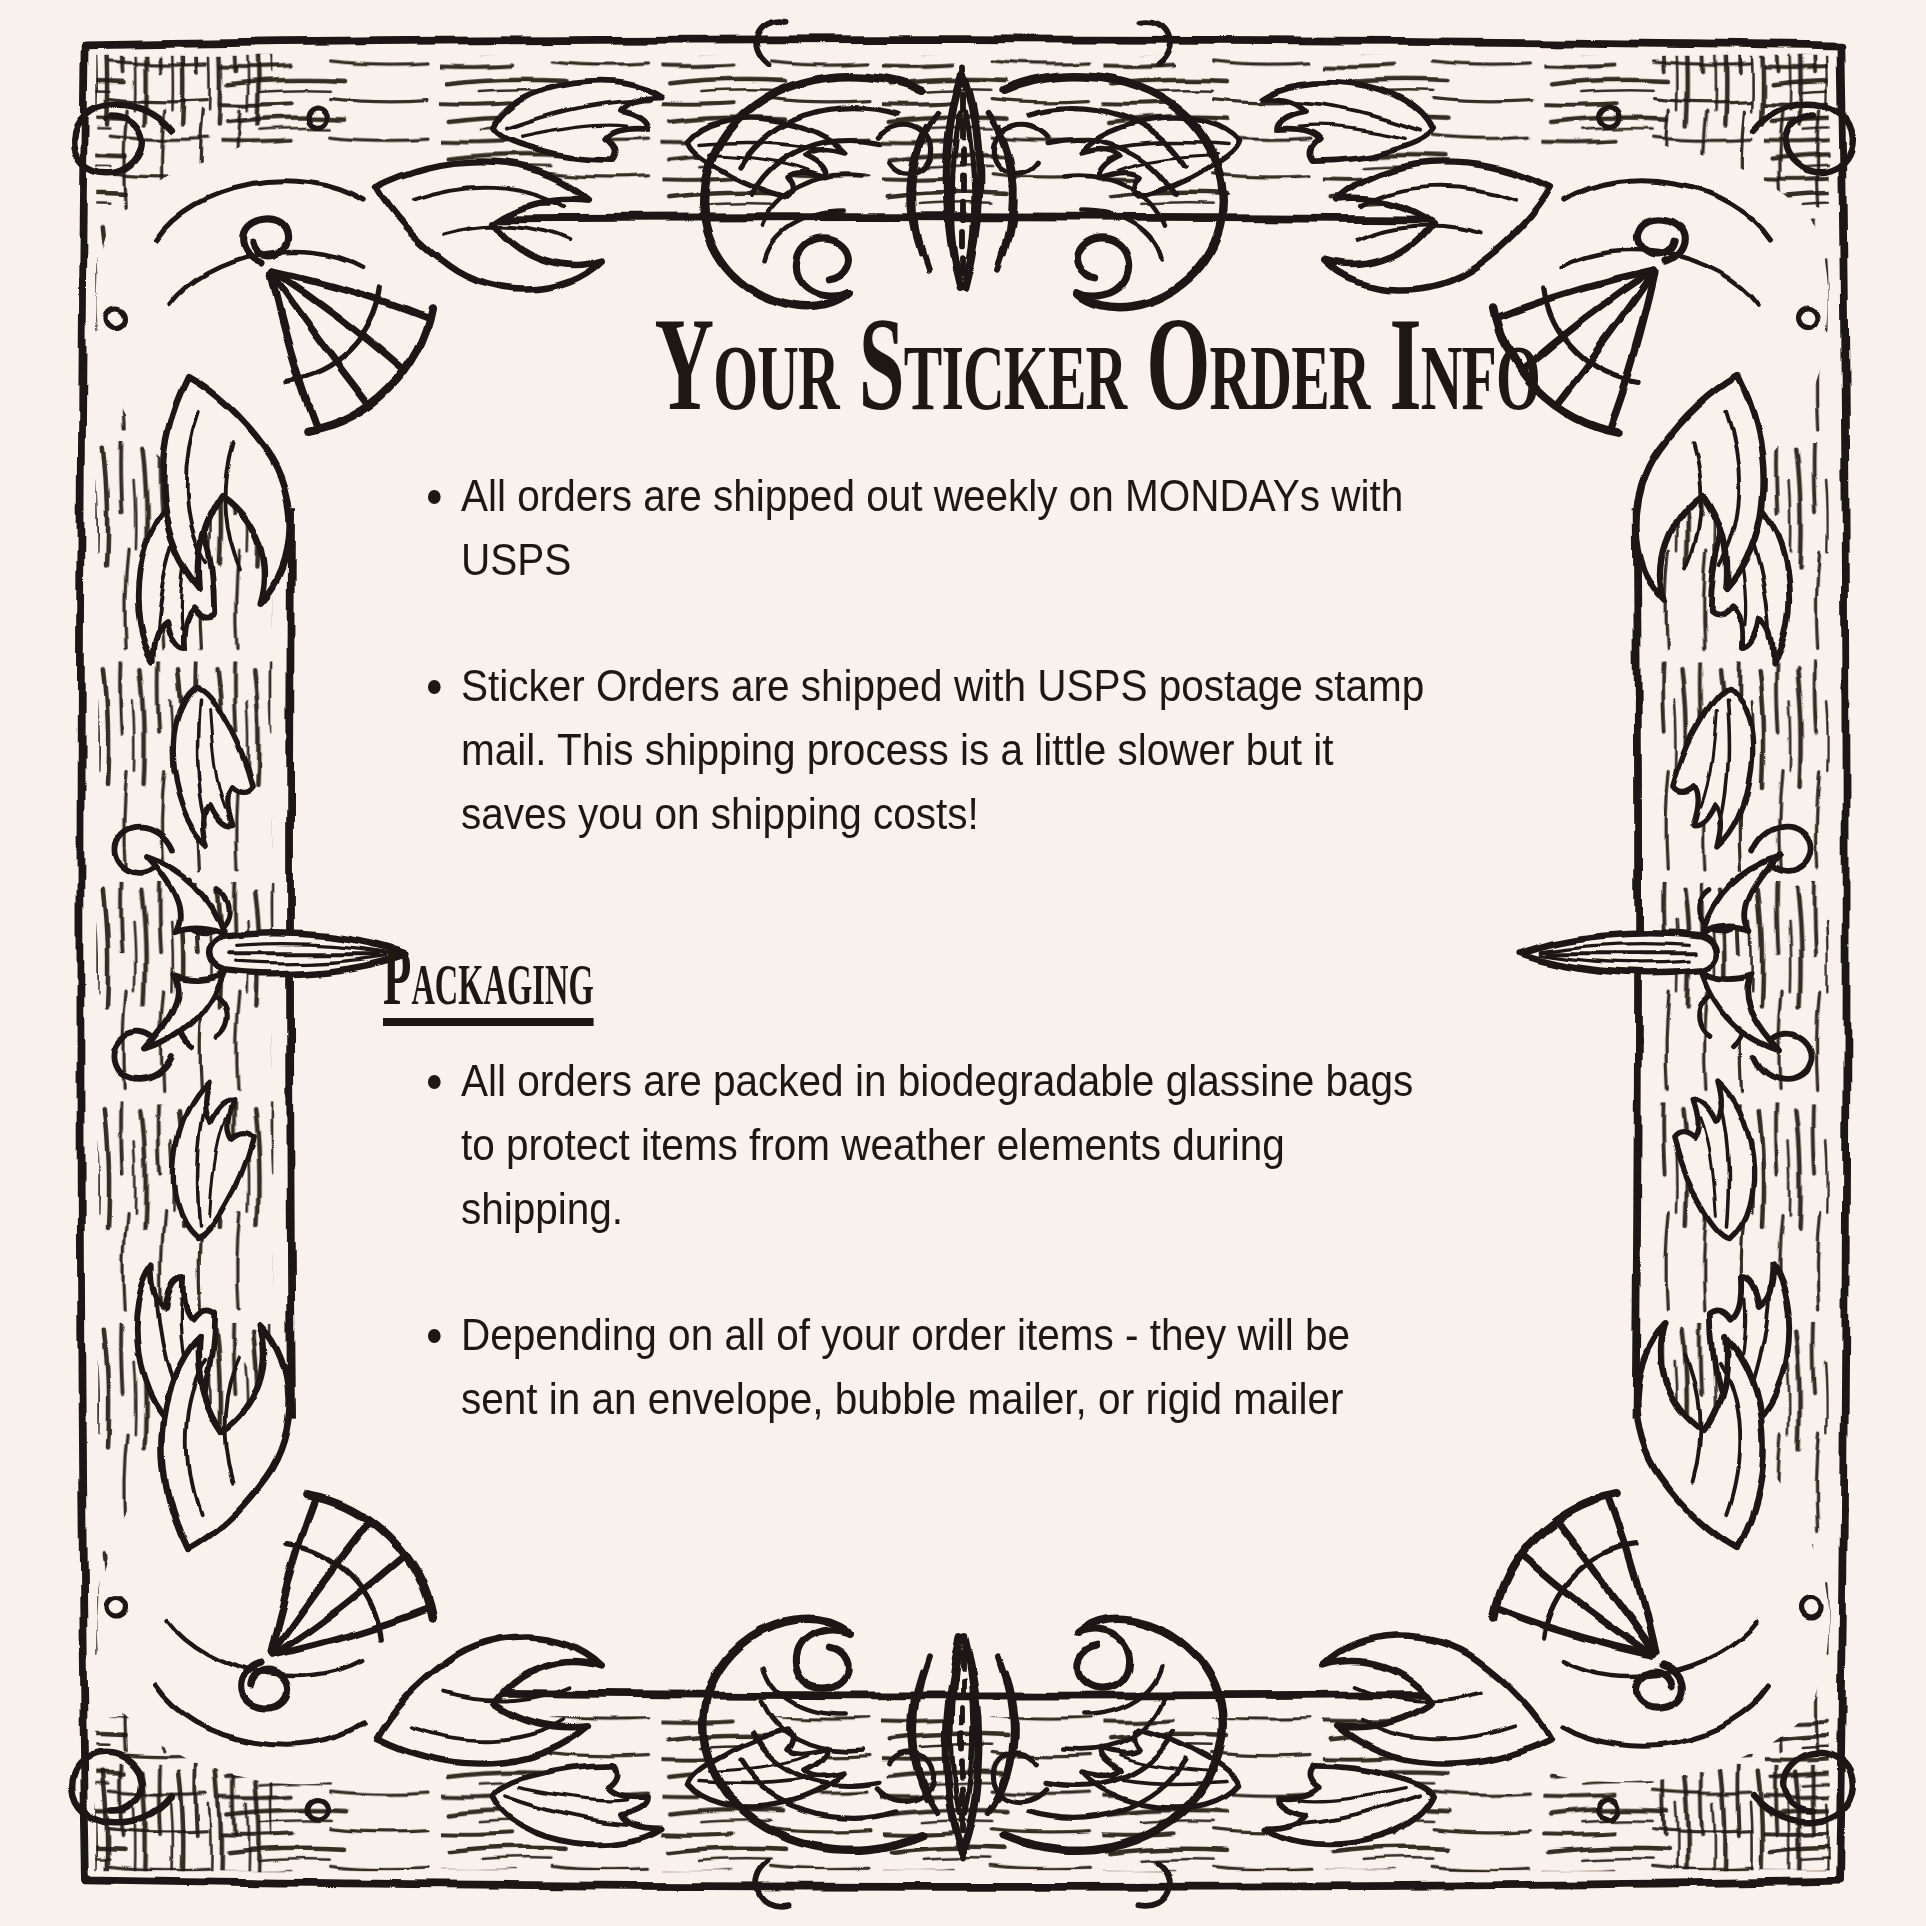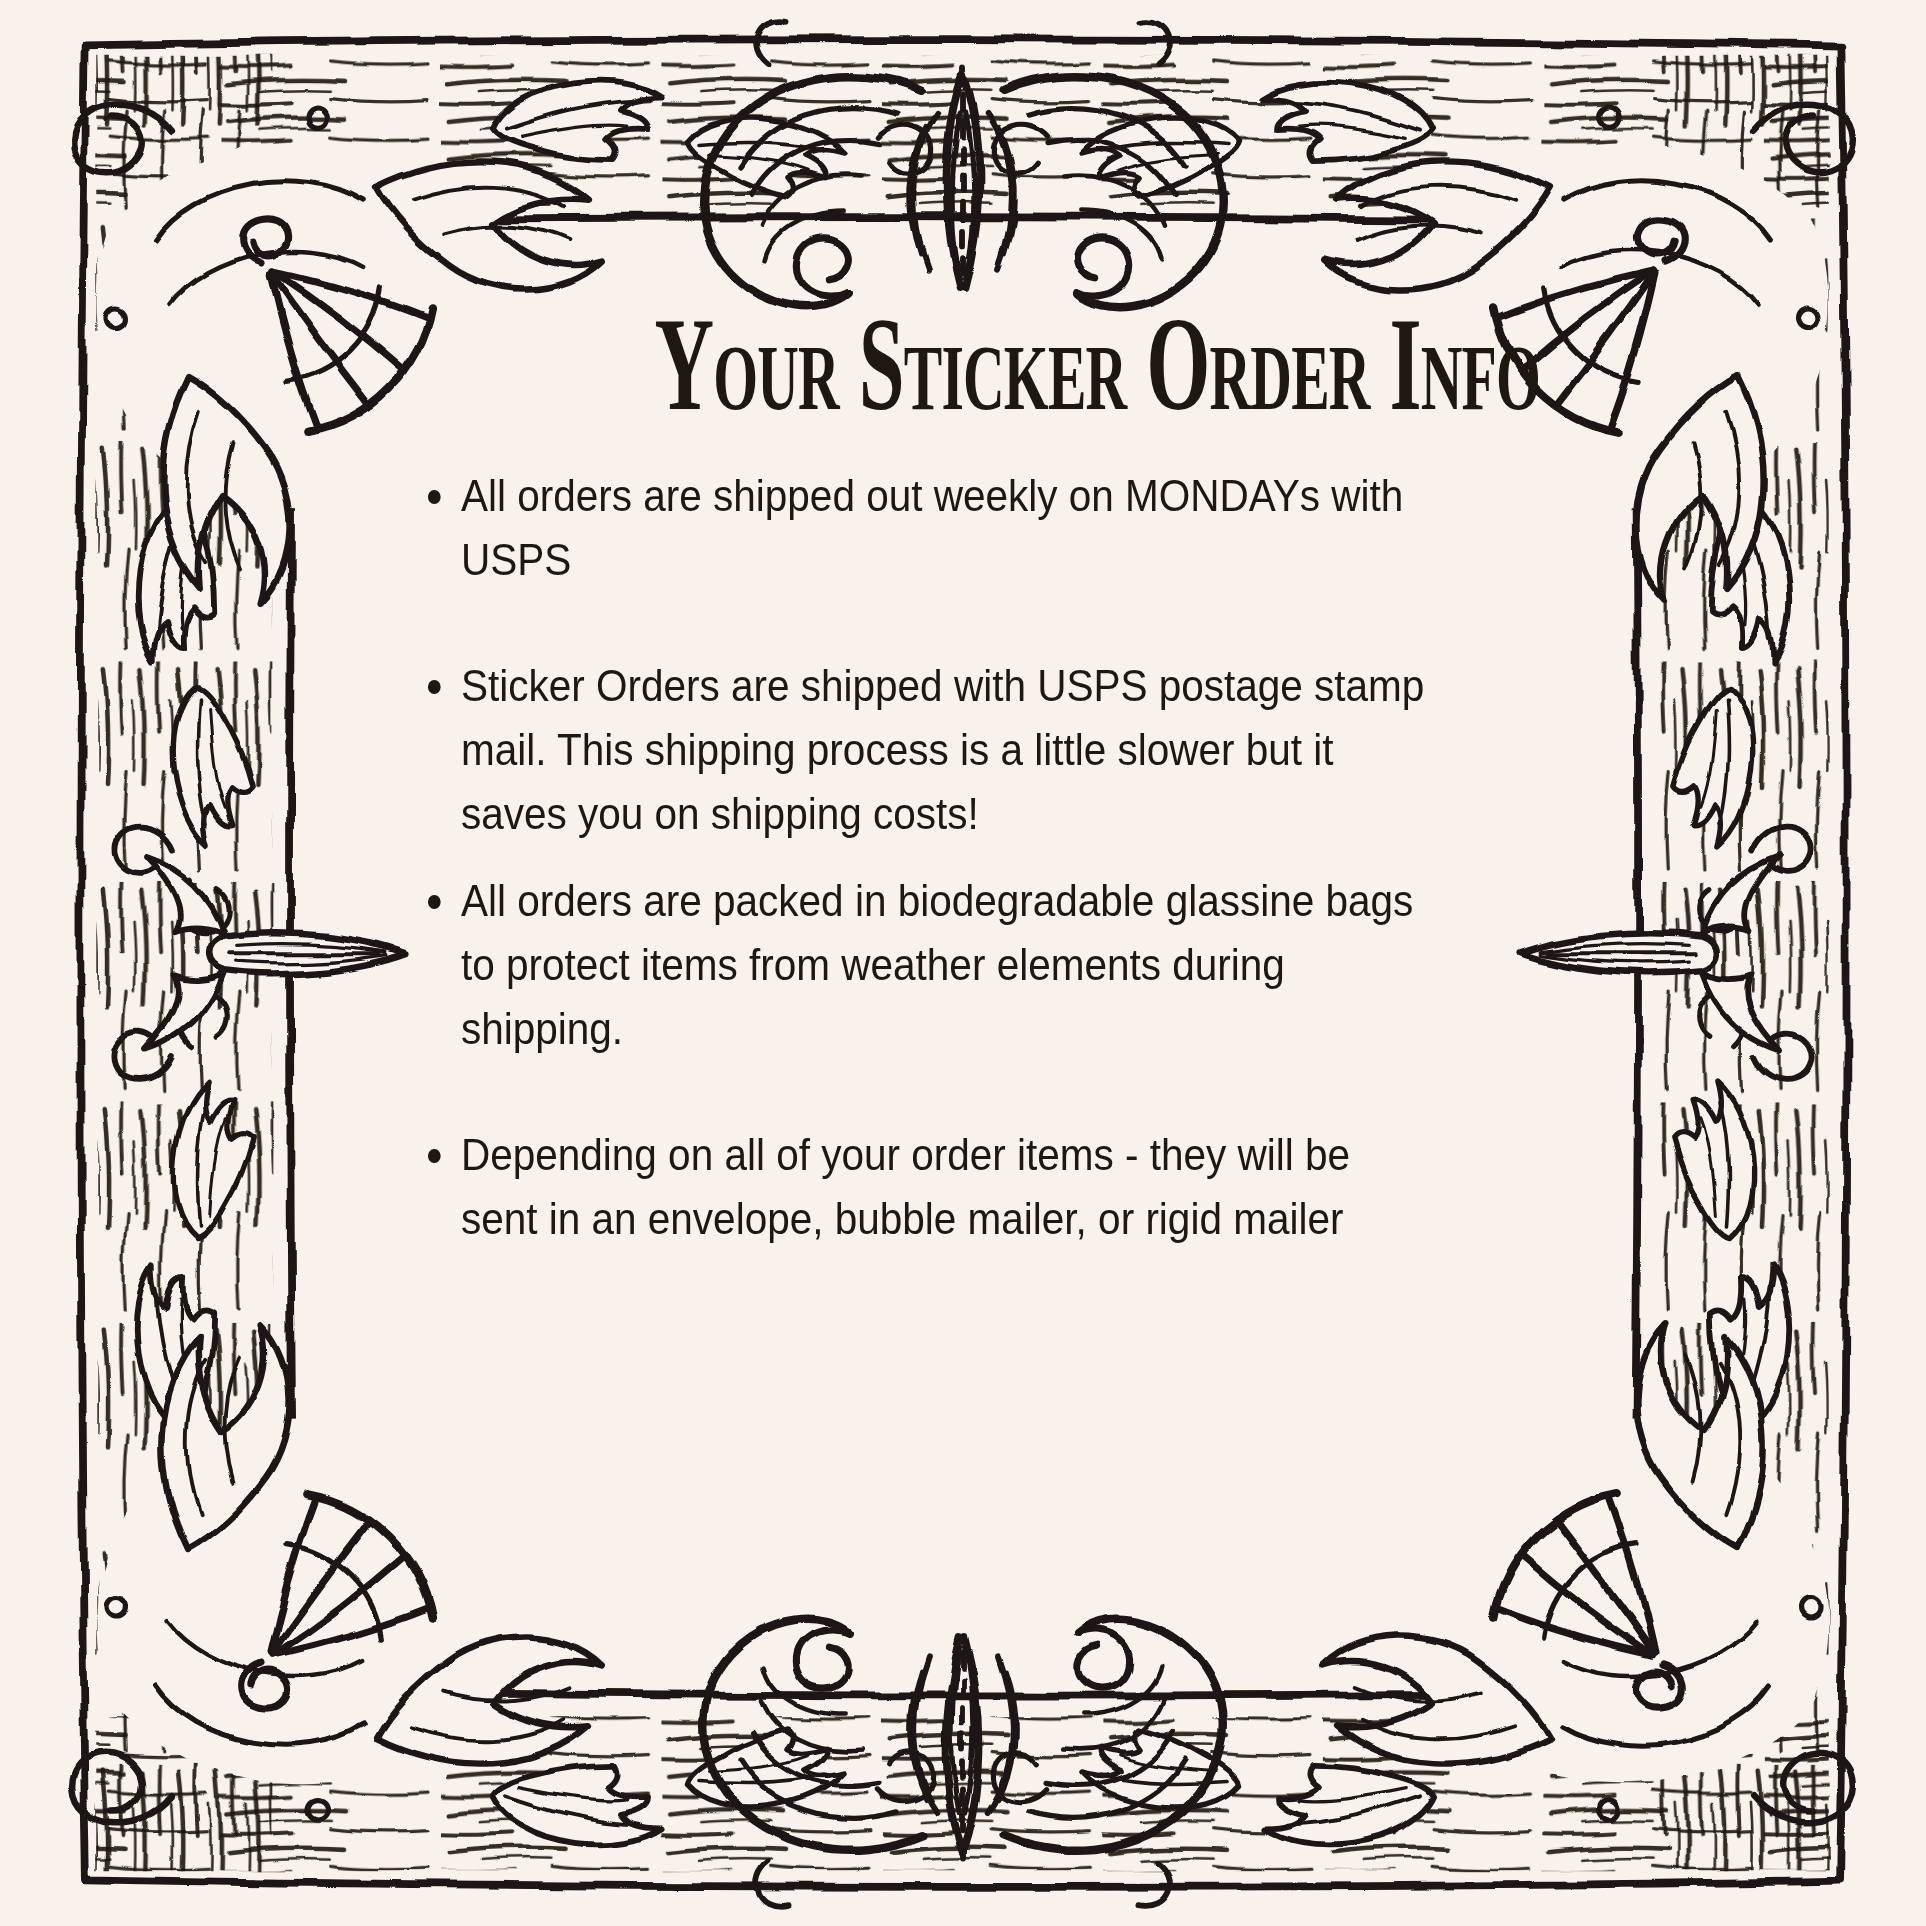--- a/index.html
+++ b/index.html
@@ -191,20 +191,23 @@
       <div class="bullet">
         <span class="dot"></span>
         <div class="lines">
           <div>Sticker Orders are shipped with USPS postage stamp</div>
           <div>mail. This shipping process is a little slower but it</div>
           <div>saves you on shipping costs!</div>
         </div>
       </div>
     </div>
 
+    <div>
+      <h2 class="section-heading h-pack">Packaging</h2>
+    </div>
     <div class="bullets">
       <div class="bullet">
         <span class="dot"></span>
         <div class="lines">
           <div>All orders are packed in biodegradable glassine bags</div>
           <div>to protect items from weather elements during</div>
           <div>shipping.</div>
         </div>
       </div>
       <div class="bullet">

